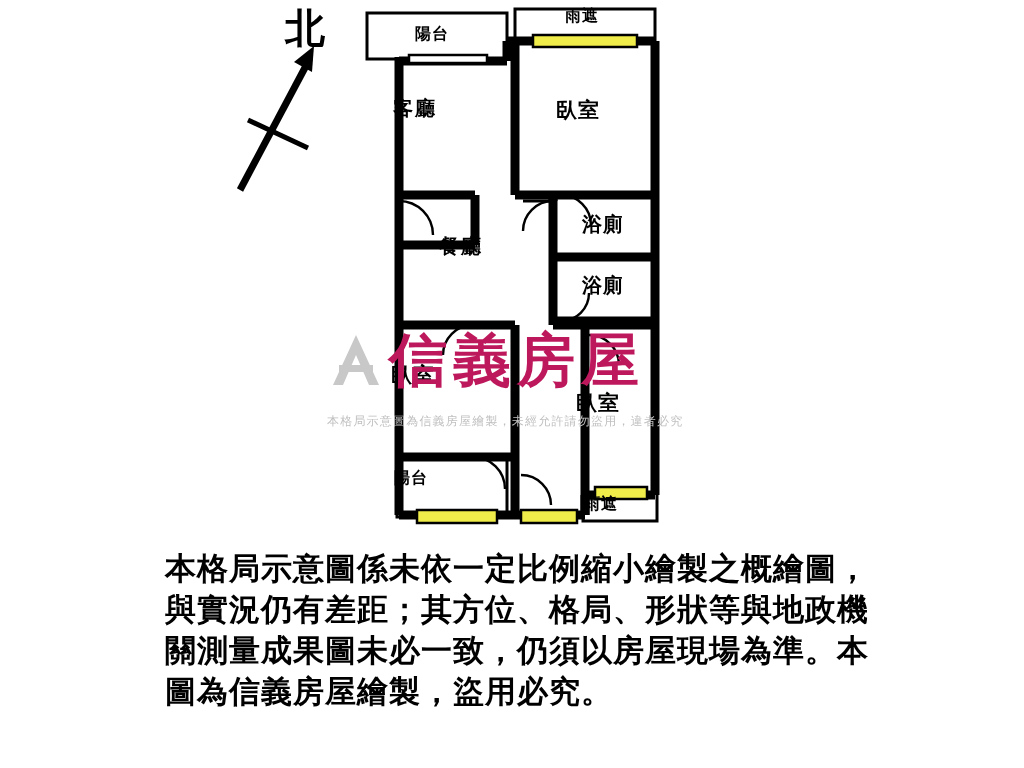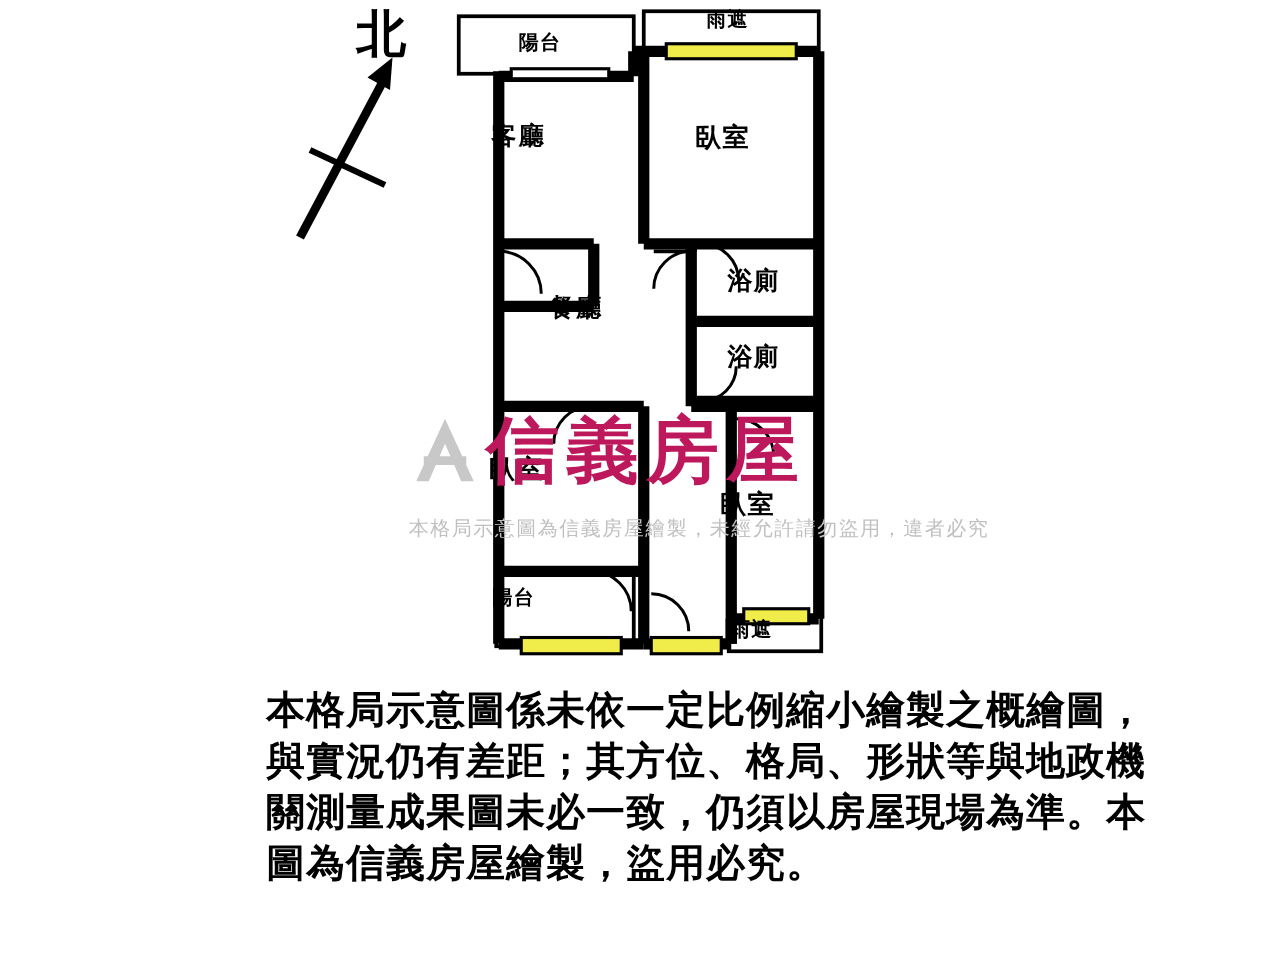--- a/index.html
+++ b/index.html
@@ -84,41 +84,40 @@
     position: absolute;
     left: 0px;
     top: 6px;
     width: 62px;
     height: 62px;
   }
   #watermark .wm-notice {
     position: absolute;
     left: 2px;
     top: 88px;
-    font-size: 16px;
+    font-size: 12px;
     color: #c0c0c0;
     letter-spacing: 1.2px;
     white-space: nowrap;
     font-family: Liberation Serif, serif;
   }
 
   
   #disclaimer {
     position: absolute;
     left: 165px;
     top: 548px;
     width: 710px;
     font-family: "DejaVu Serif", "Liberation Serif", serif;
     font-size: 31px;
     font-weight: bold;
     line-height: 1.32;
     color: #000;
     letter-spacing: 1px;
     text-align: left;
-    margin-left: 48px;
   }
 </style>
 </head>
 <body>
 
 <div id="compass">
   <div class="north-label">北</div>
   <svg width="130" height="200" viewBox="0 0 130 200">
 
     <line x1="10" y1="190" x2="78" y2="62" stroke="#000" stroke-width="7"></line>

